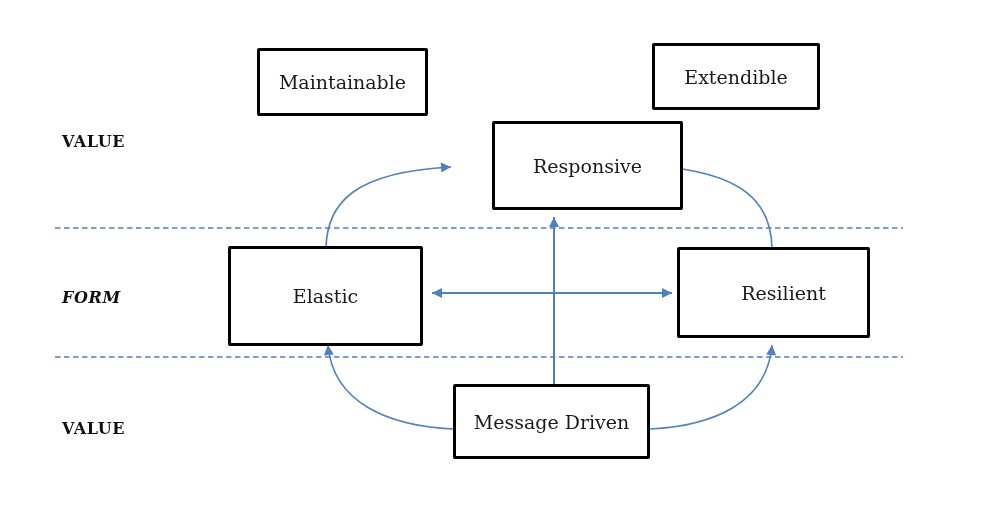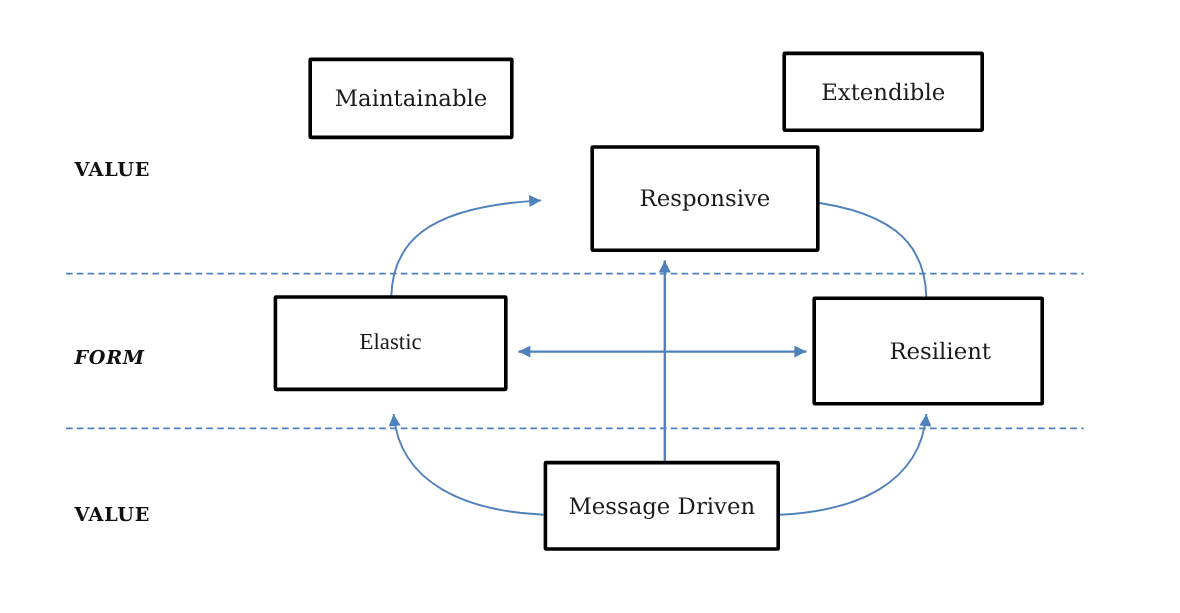--- a/index.html
+++ b/index.html
@@ -41,21 +41,21 @@
     font-weight: bold;
     font-size: 16px;
     letter-spacing: 0.6px;
     color: #111111;
     z-index: 2;
   }
   
   #n-maintainable   { left: 257px; top:  48px; width: 171px; height: 68px; }
   #n-extendible     { left: 652px; top:  43px; width: 168px; height: 67px; }
   #n-responsive     { left: 457px; top: 121px; width: 191px; height: 89px; margin-left: 35px; }
-  #n-elastic        { left: 228px; top: 246px; width: 195px; height: 80px; font-family: Liberation Serif, serif; }
+  #n-elastic        { left: 228px; top: 246px; width: 195px; height: 100px; }
   #n-resilient      { left: 677px; top: 247px; width: 193px; height: 91px; padding-left: 20px; }
   #n-message-driven { left: 453px; top: 384px; width: 197px; height: 75px; }
   #lbl-value { top: 132px; }
   #lbl-form  { top: 288px; font-style: italic; }
   #lbl-means { top: 419px; }
 </style>
 </head>
 <body>
 
 <div class="canvas">

